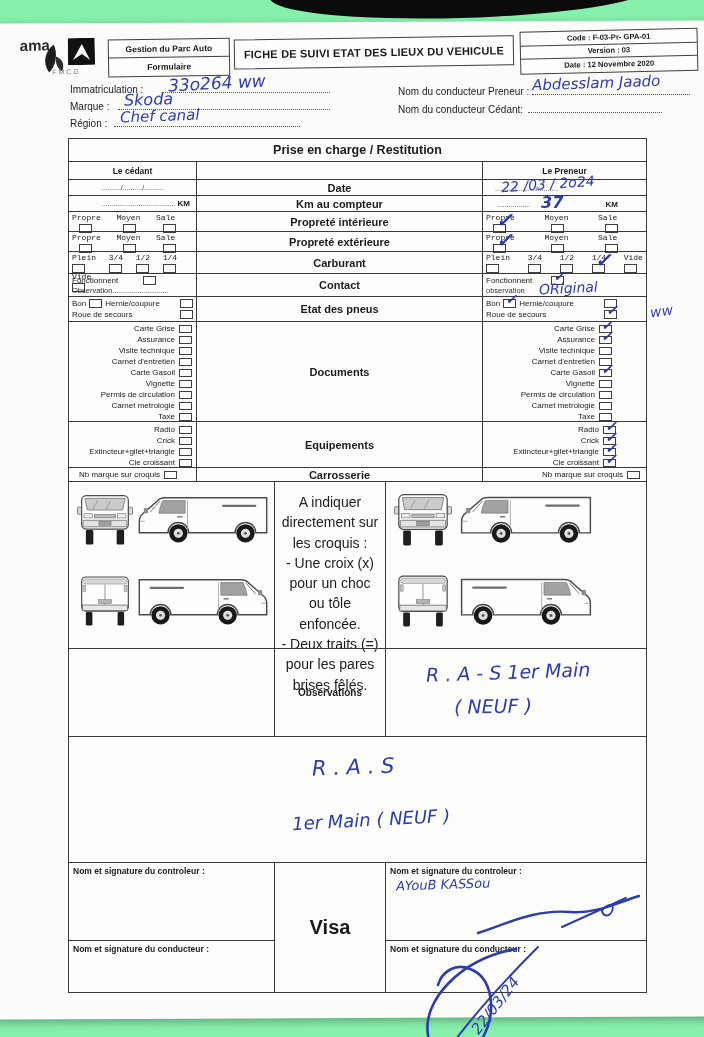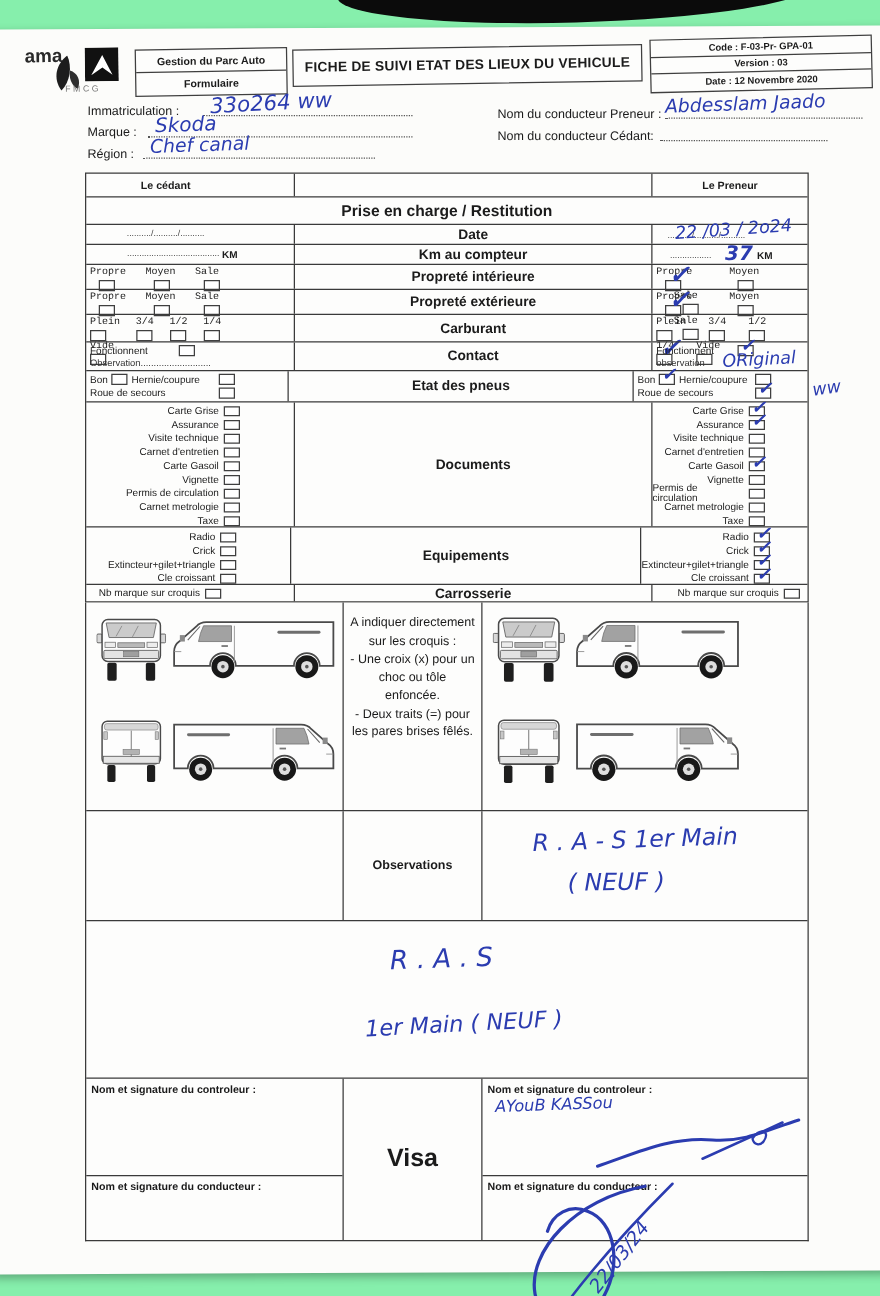--- a/index.html
+++ b/index.html
@@ -35,21 +35,21 @@
   .ink { color: #2b3cb0; font-family: "DejaVu Sans", sans-serif; font-style: italic; white-space: nowrap; }
 
   
   .tbl { position: absolute; left: 68px; top: 138px; width: 579px;
     border: 1.4px solid #3a3a3a; background: rgba(255,255,255,0.4); }
   .trow { display: flex; border-top: 1px solid #3a3a3a; position: relative; }
   .trow:first-child { border-top: none; }
   .c1 { width: 127px; position: relative; overflow: visible; }
   .c2 { width: 287px; border-left: 1px solid #3a3a3a; border-right: 1px solid #3a3a3a;
     display: flex; flex-direction: column; align-items: center; justify-content: center;
-    text-align: center; font-weight: bold; font-size: 11px; margin-left: 39px; }
+    text-align: center; font-weight: bold; font-size: 11px; }
   .c3 { flex: 1; position: relative; overflow: visible; }
 
   .cb { position: relative; display: inline-block; width: 13px; height: 9px;
     border: 1.1px solid #3f3f3f; background: #fff; vertical-align: middle; flex: none; }
   .mk { position: absolute; left: 1px; top: -8px; font-size: 14px; line-height: 1;
     color: #2b3cb0; font-weight: bold; font-style: italic; }
   .mk.big { font-size: 20px; top: -13px; left: 2px; }
 
   .opt { display: inline-block; font-size: 8px; line-height: 1.1; margin-right: 6px; vertical-align: top; }
   .opt .cb { display: block; margin: 1px 0 0 7px; }
@@ -63,21 +63,21 @@
 
   
   .low { position: absolute; left: 68px; top: 482px; width: 579px;
     border: 1.4px solid #3a3a3a; border-top: none; overflow: visible; background: rgba(255,255,255,0.4); }
   .lrow { display: flex; border-top: 1px solid #3a3a3a; position: relative; overflow: visible; }
   .lrow:first-child { border-top: none; }
   .l1 { width: 205px; position: relative; }
   .l2 { width: 112px; border-left: 1px solid #3a3a3a; border-right: 1px solid #3a3a3a; position: relative; }
   .l3 { flex: 1; position: relative; overflow: visible; }
 
-  .note { padding: 10px 5px; font-size: 10px; text-align: center; line-height: 1.45; }
+  .note { padding: 10px 5px; font-size: 14px; text-align: center; line-height: 1.45; }
   .van { position: absolute; }
   .flip { transform: scaleX(-1); }
 
   .siglabel { font-size: 8.5px; font-weight: bold; padding: 3px 0 0 4px; }
   .visa { display: flex; align-items: center; justify-content: center; height: 100%;
     font-size: 20px; font-weight: bold; }
 </style>
 </head>
 <body>
 
@@ -177,28 +177,28 @@
     <span class="abs dotline" style="left:532px;top:84px;width:158px;"></span>
     <span class="abs ink" style="left:532px;top:74px;font-size:15px;transform:rotate(-2deg);">Abdesslam Jaado</span>
 
     <span class="abs flabel" style="left:398px;top:104px;">Nom du conducteur Cédant:</span>
     <span class="abs dotline" style="left:528px;top:102px;width:134px;"></span>
 
     <span class="abs ink" style="left:650px;top:303px;font-size:14px;transform:rotate(-8deg);">ww</span>
 
     <div class="tbl">
 
+      <div class="trow" style="height:22px;">
+        <div style="width:100%;display:flex;align-items:center;justify-content:center;font-weight:bold;font-size:12.5px;">Prise en charge / Restitution</div>
+      </div>
+
       <div class="trow" style="height:18px;">
         <div class="c1" style="display:flex;align-items:center;justify-content:center;font-size:8.5px;font-weight:bold;">Le cédant</div>
         <div class="c2"></div>
         <div class="c3" style="display:flex;align-items:center;justify-content:center;font-size:8.5px;font-weight:bold;">Le Preneur</div>
-      </div>
-
-      <div class="trow" style="height:22px;">
-        <div style="width:100%;display:flex;align-items:center;justify-content:center;font-weight:bold;font-size:12.5px;">Prise en charge / Restitution</div>
       </div>
 
       <div class="trow" style="height:16px;">
         <div class="c1" style="display:flex;align-items:center;justify-content:center;font-size:7px;color:#444;">........../........../..........</div>
         <div class="c2">Date</div>
         <div class="c3">
           <span class="abs" style="left:12px;top:5px;font-size:7px;color:#444;">........../........../..........</span>
           <span class="abs ink" style="left:18px;top:-4px;font-size:14px;transform:rotate(-4deg);">22 /03 / 2o24</span>
         </div>
       </div>

